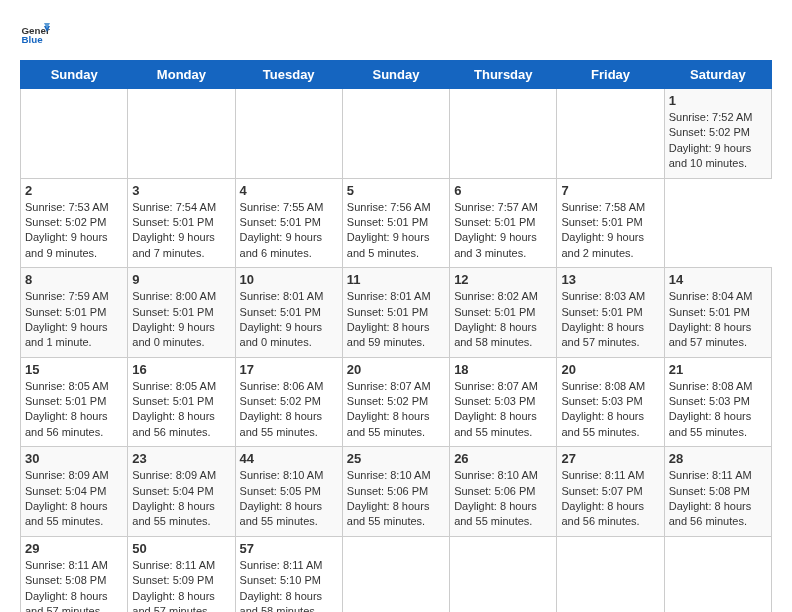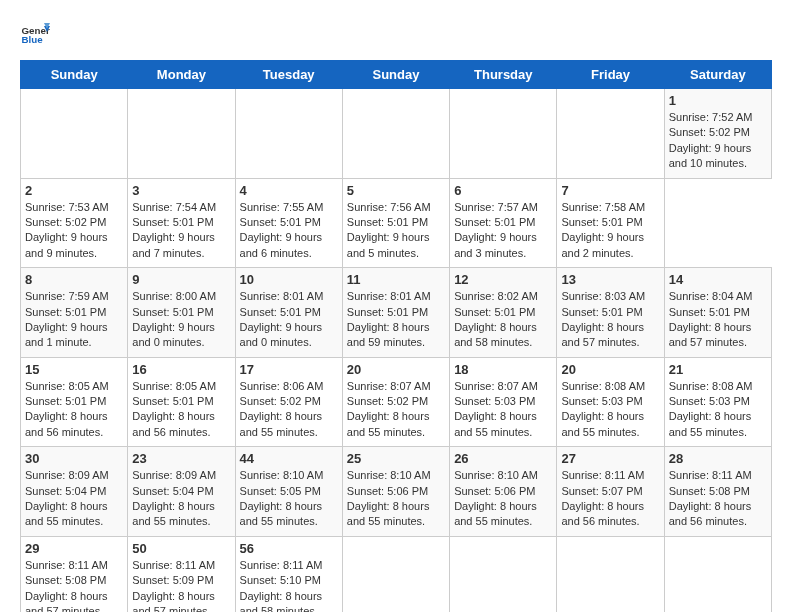--- a/index.html
+++ b/index.html
@@ -239,21 +239,21 @@
       <tr>
         <td>
           <span class="day-num">29</span>
           <div class="day-info">Sunrise: 8:11 AM<br>Sunset: 5:08 PM<br>Daylight: 8 hours and 57 minutes.</div>
         </td>
         <td>
           <span class="day-num">50</span>
           <div class="day-info">Sunrise: 8:11 AM<br>Sunset: 5:09 PM<br>Daylight: 8 hours and 57 minutes.</div>
         </td>
         <td>
-          <span class="day-num">56</span>
+          <span class="day-num">57</span>
           <div class="day-info">Sunrise: 8:11 AM<br>Sunset: 5:10 PM<br>Daylight: 8 hours and 58 minutes.</div>
         </td>
         <td class="empty-cell"></td>
         <td class="empty-cell"></td>
         <td class="empty-cell"></td>
         <td class="empty-cell"></td>
       </tr>
     </tbody>
 </table>
 

